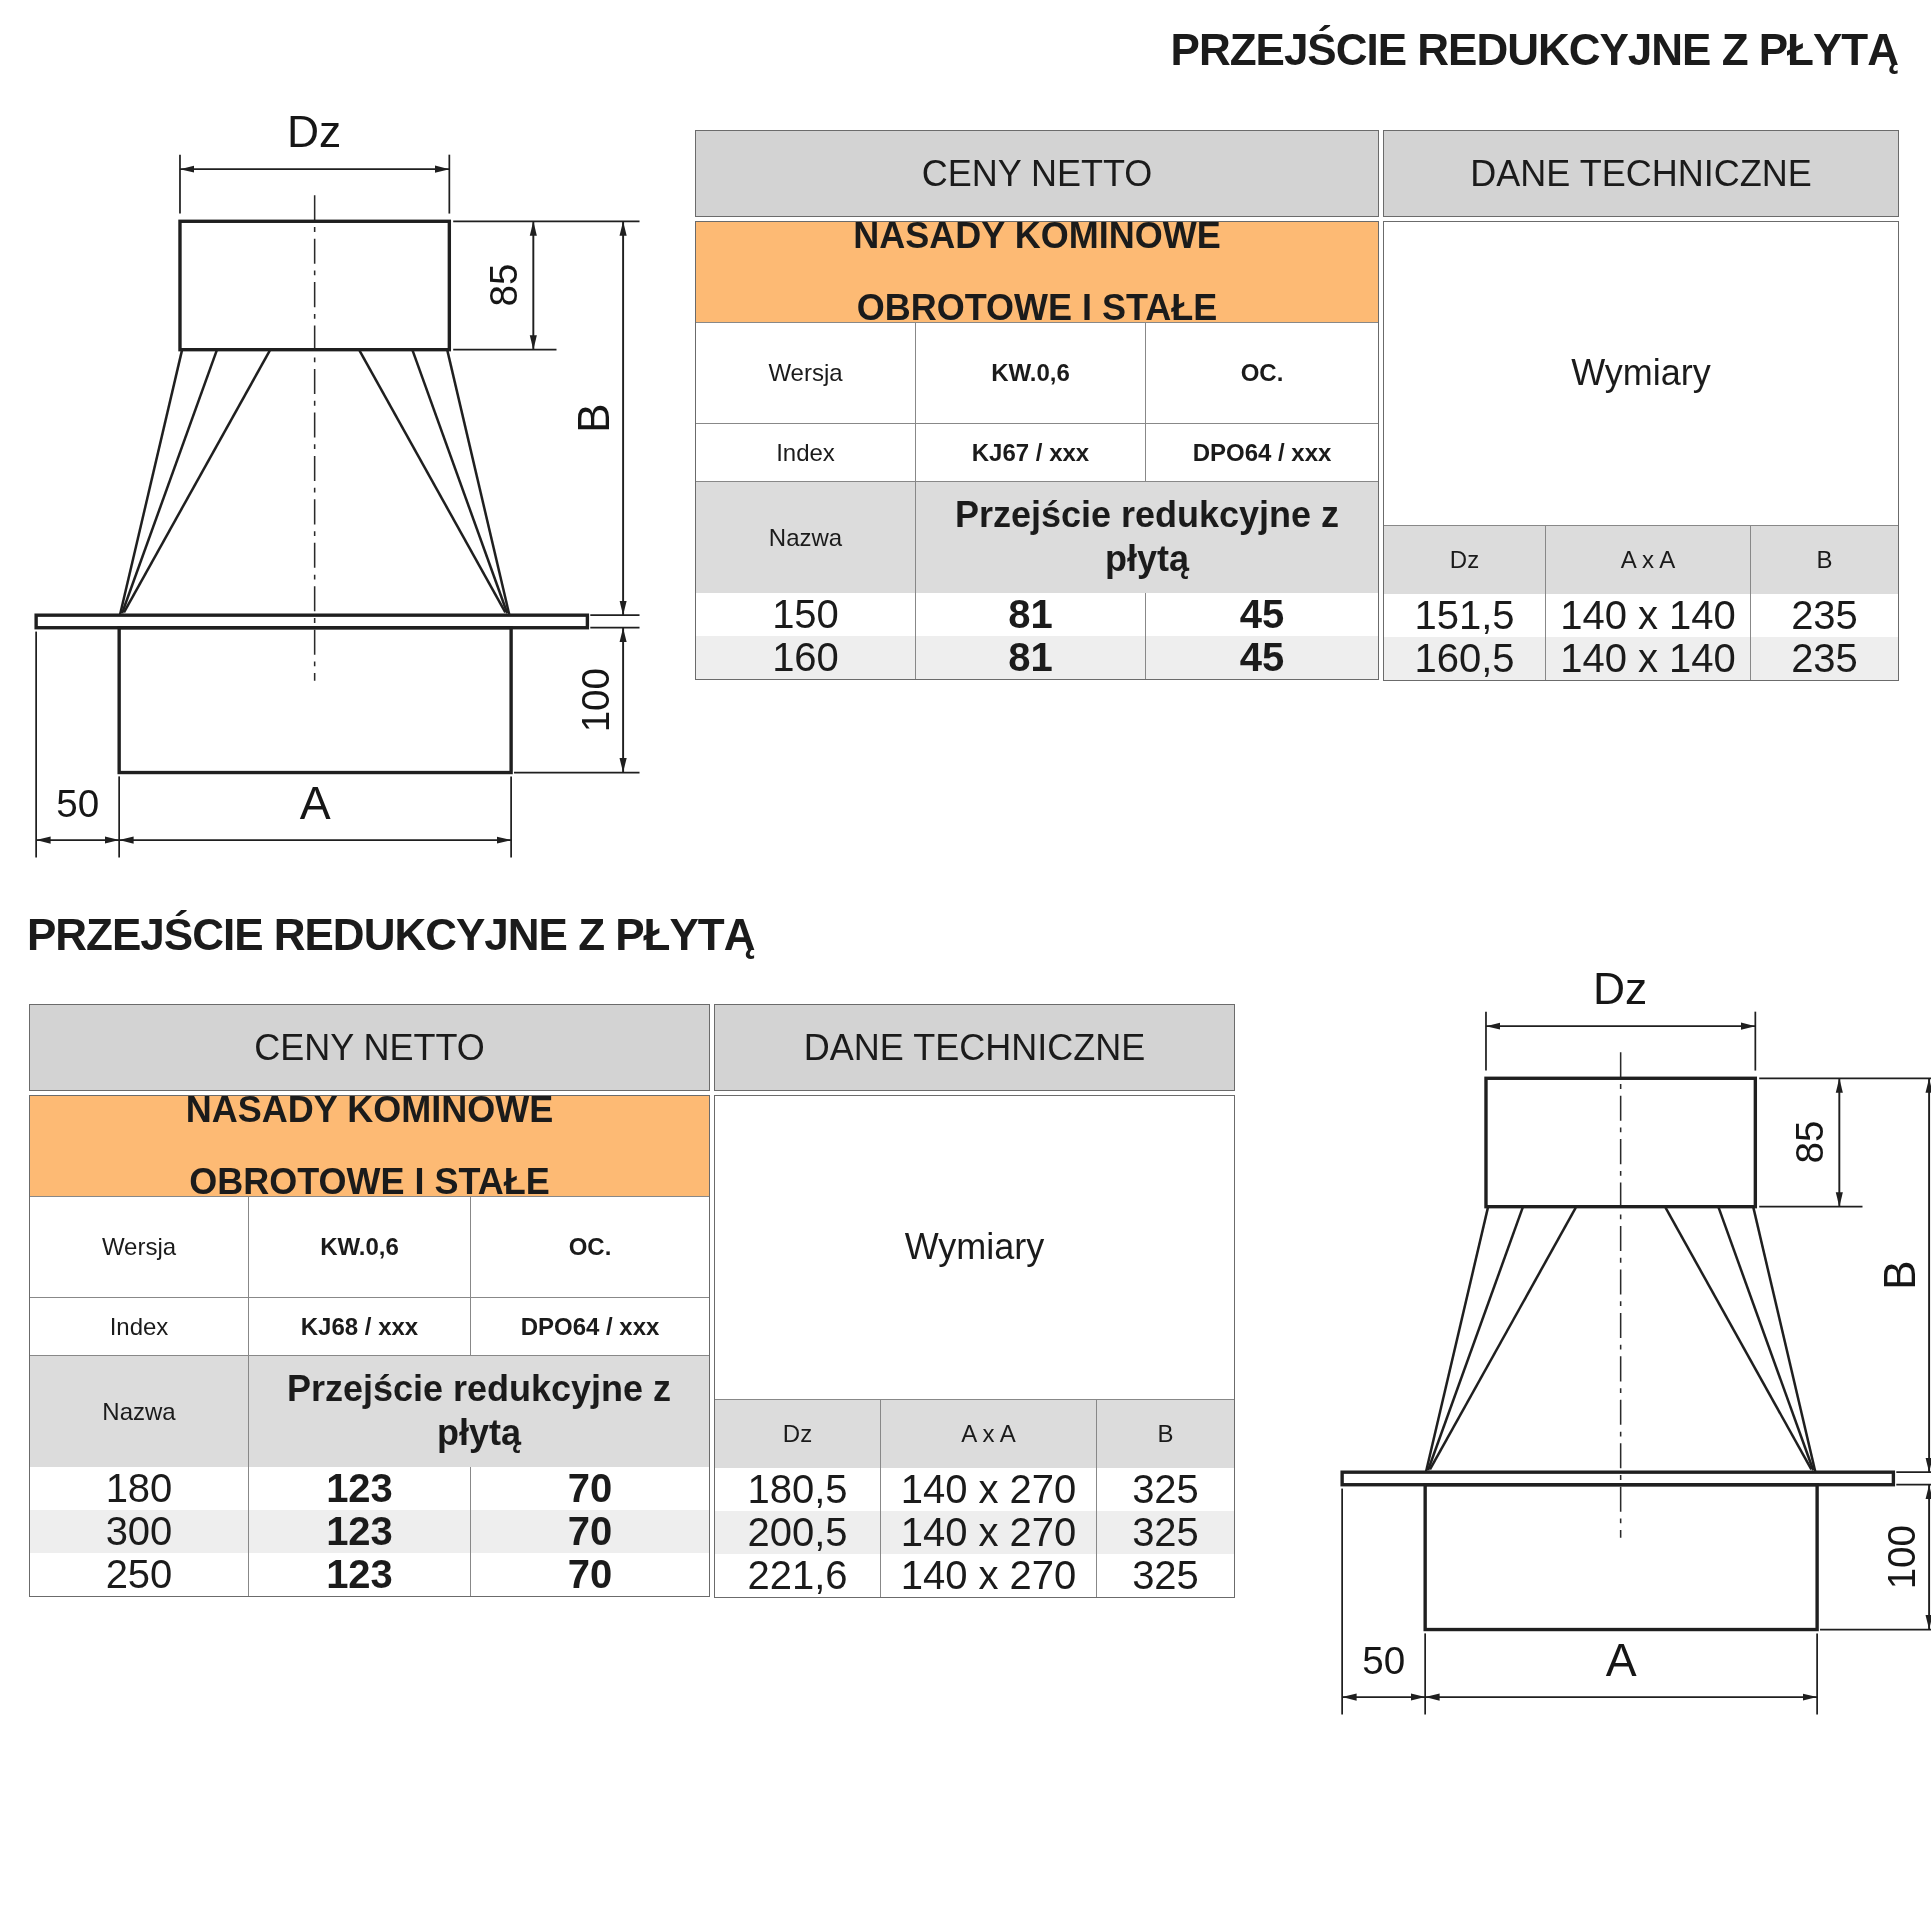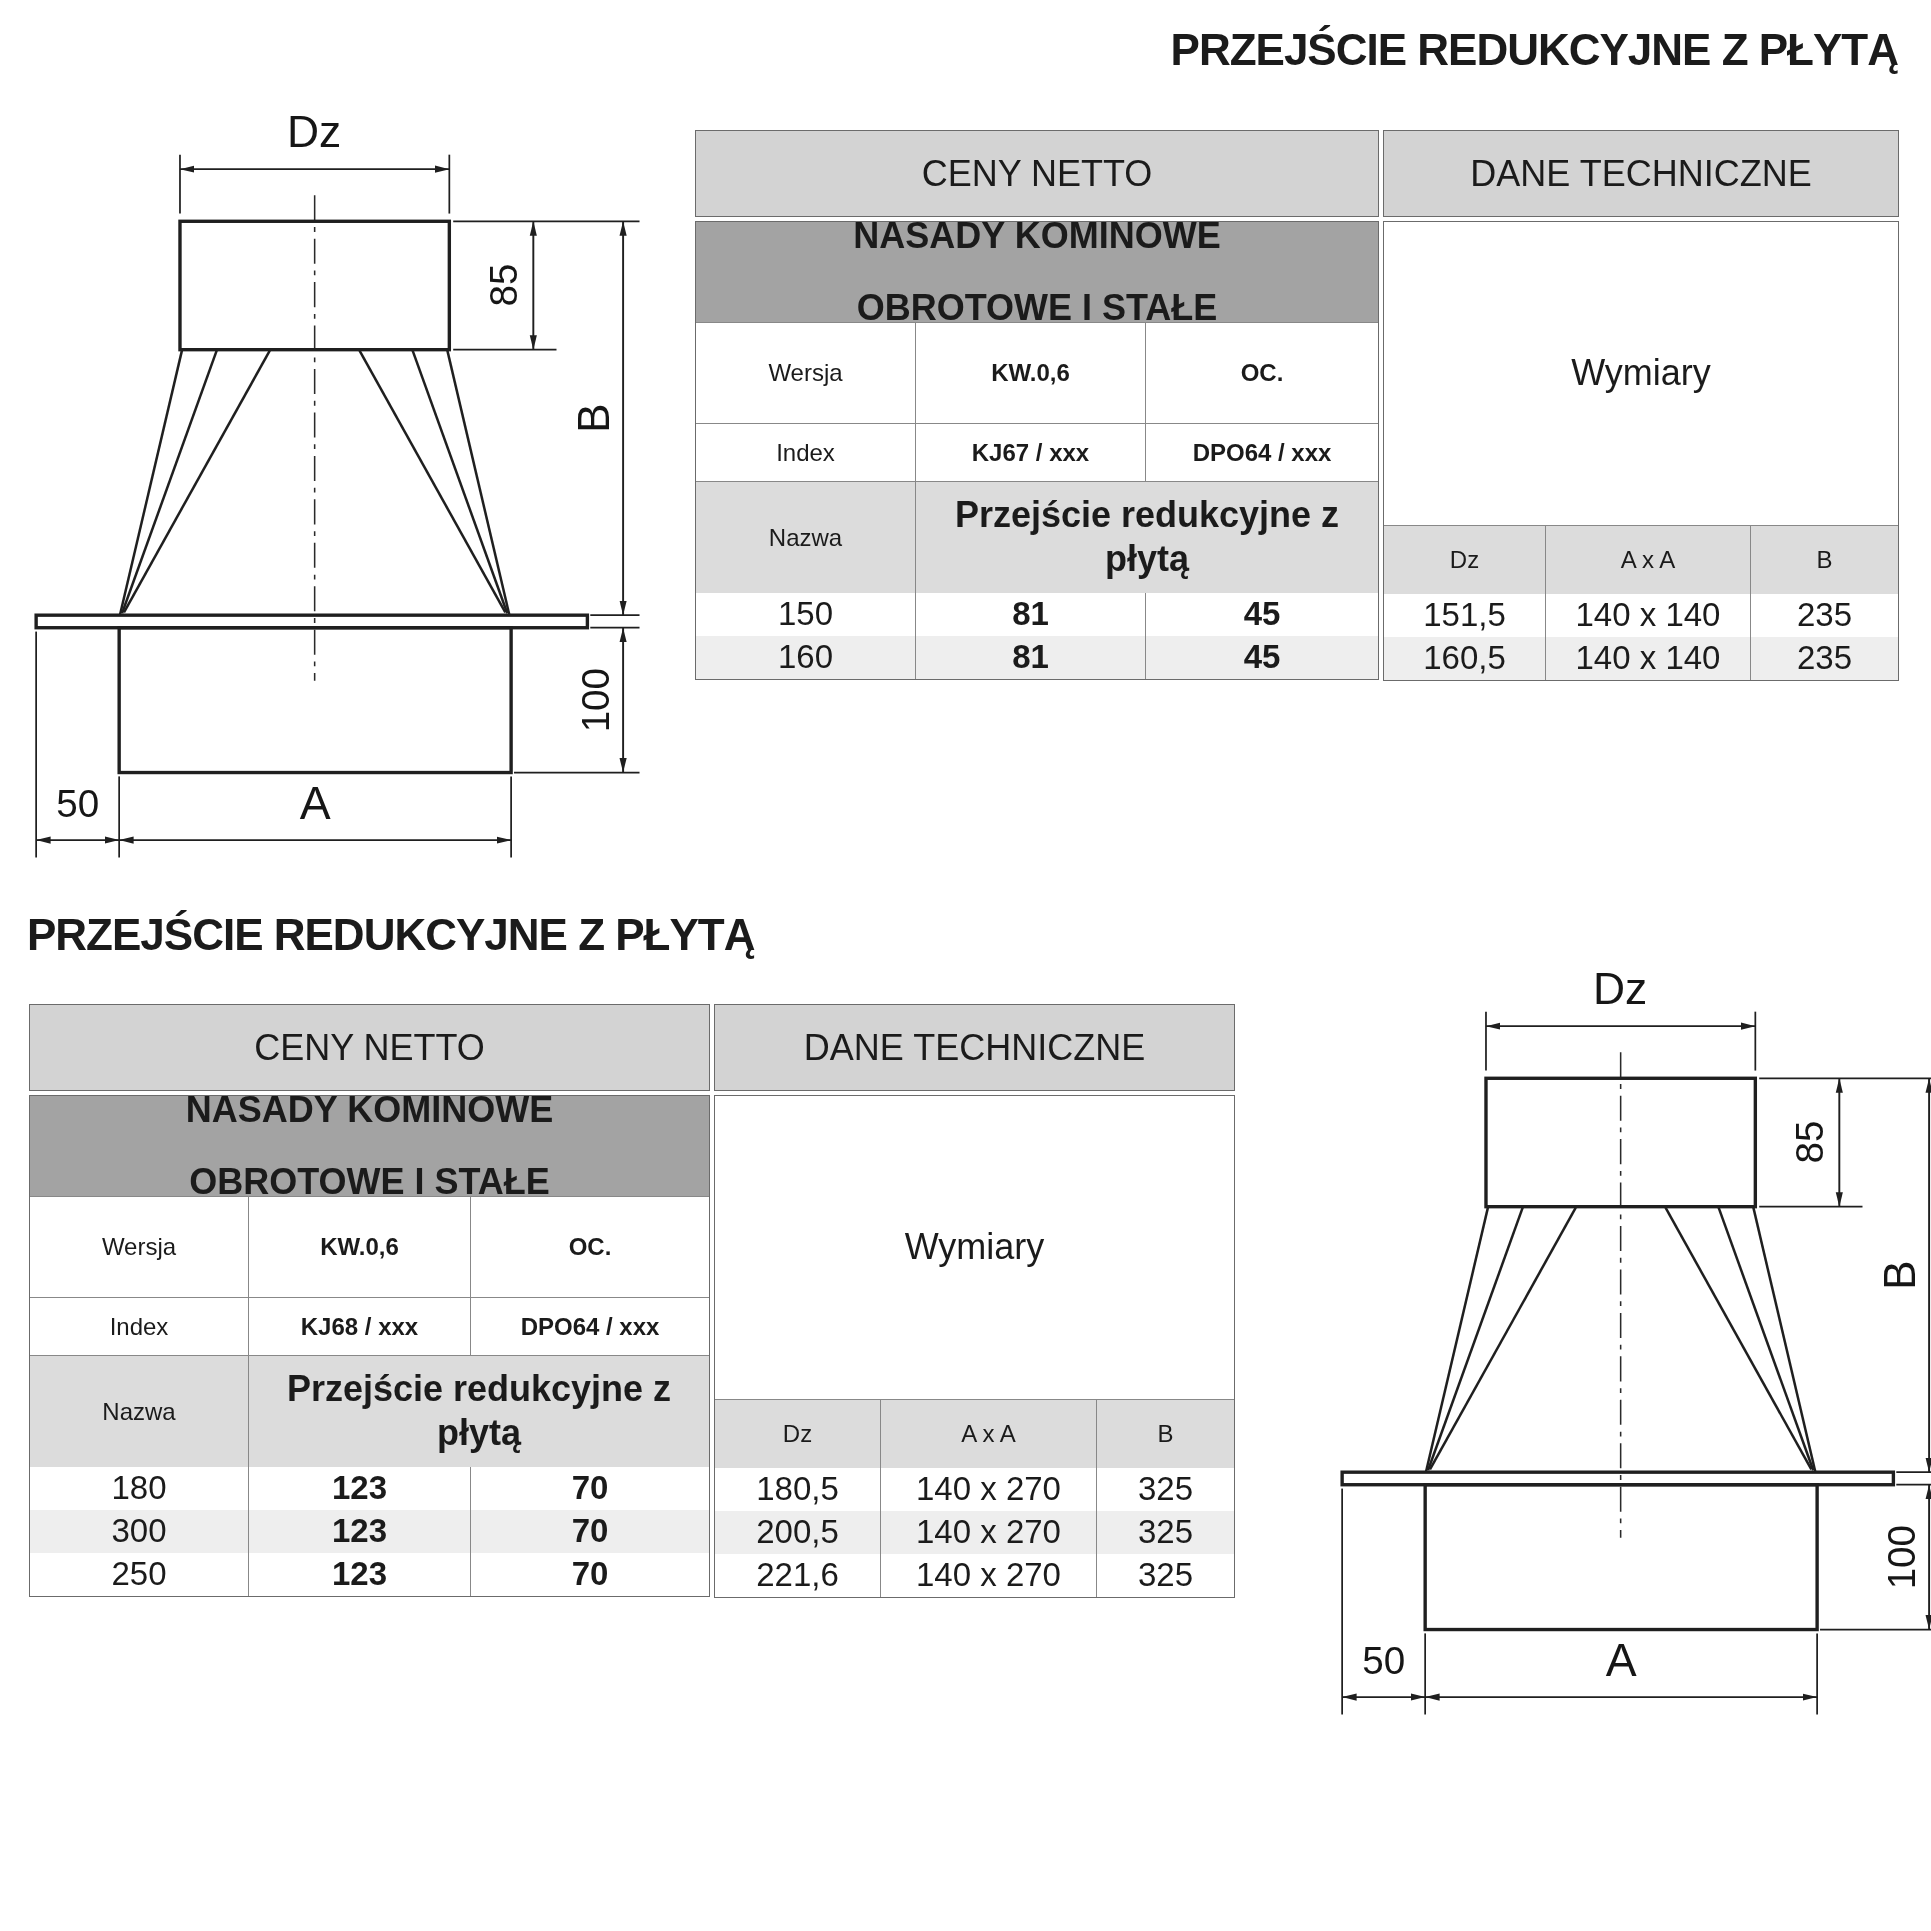--- a/index.html
+++ b/index.html
@@ -16,22 +16,22 @@
              display:flex; align-items:center; justify-content:center; font-size:36px; }
   .tb-body { margin-top:3.9px; border:1.9px solid #6b6b6b; box-sizing:border-box;
              display:grid; background:#ffffff; }
   .c { box-sizing:border-box; display:flex; flex-direction:column; align-items:center; justify-content:center;
        text-align:center; border-right:1.9px solid #888888; border-bottom:1.9px solid #888888;
        font-size:24px; line-height:1.22; overflow:hidden; }
   .lc { border-right:none; }   
   .nb { border-bottom:none; }  
   .b700 { font-weight:700; }
   .f37 { font-size:36px; }
-  .f34 { font-size:33px; }
-  .bg-cat { background:#a3a3a3;gap:28px; }
+  .f34 { font-size:40px; }
+  .bg-cat { background:#fdba74;gap:28px; }
   .bg-sub { background:#dcdcdc; }
   .bg-z  { background:#eeeeee; }
 
   .tbl-top-left     { left:695px;  top:130px;  width:684px; }
   .tbl-top-right    { left:1383px; top:130px;  width:516px; }
   .tbl-bottom-left  { left:29px;   top:1004px; width:681px; }
   .tbl-bottom-right { left:714px;  top:1004px; width:521px; }
 
   .grid-top-left     { grid-template-columns:220px 230px 1fr; grid-template-rows:101px 101px 58px 111px 43px 43px; }
   .grid-top-right    { grid-template-columns:162px 205px 1fr; grid-template-rows:304px 68px 43px 43px; }

